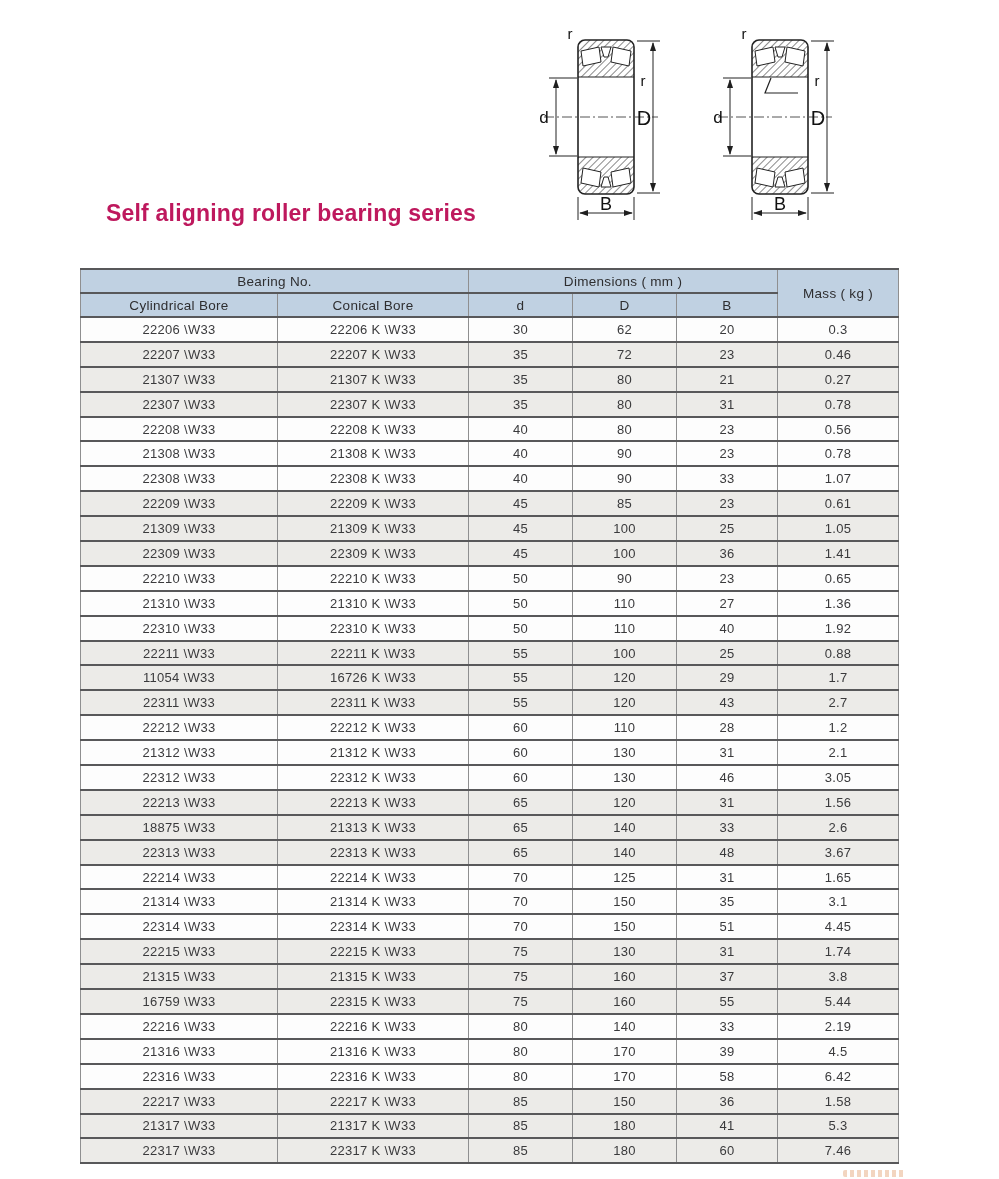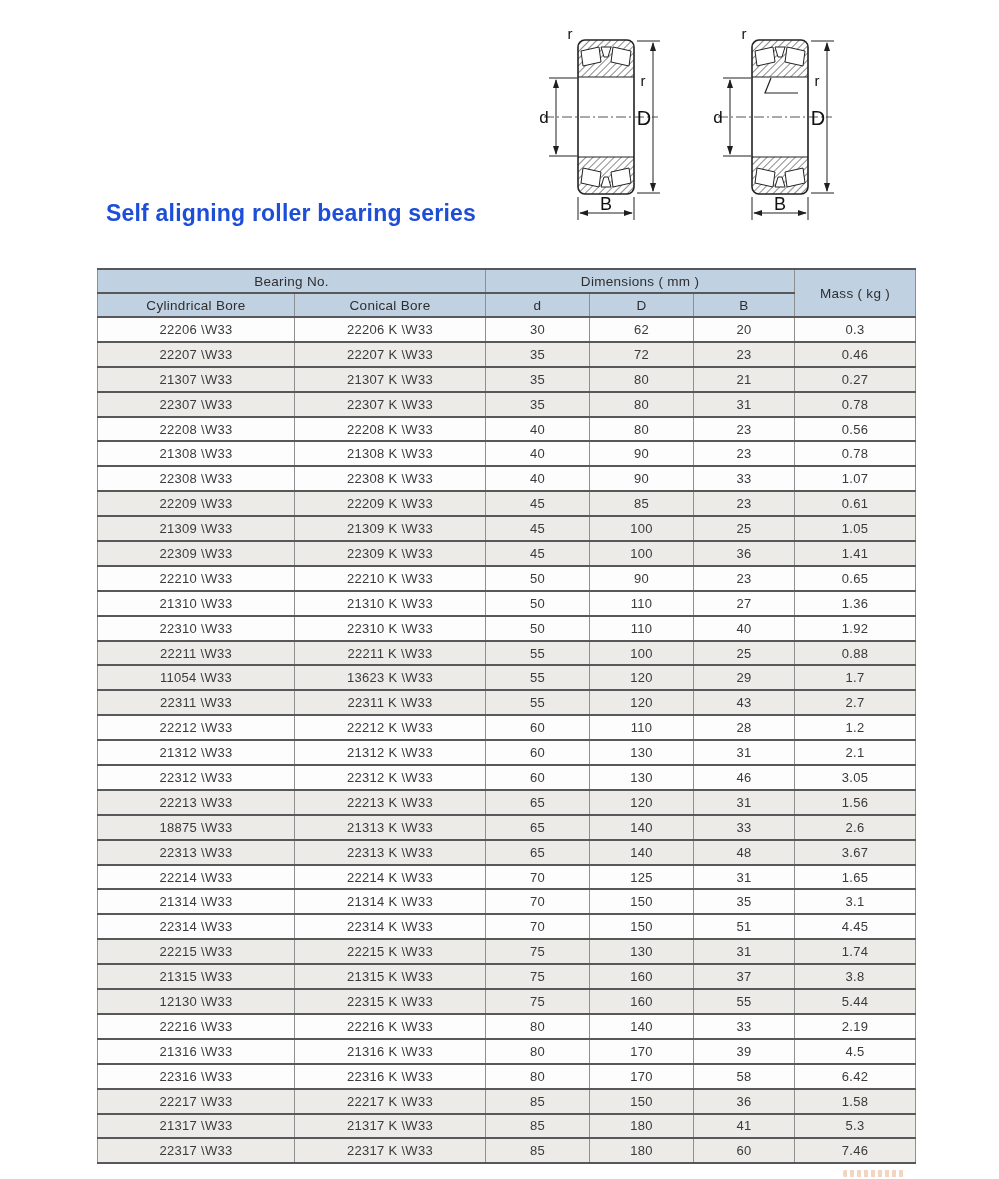--- a/index.html
+++ b/index.html
@@ -6,24 +6,24 @@
   .page{
     position:relative;
     width:999px;height:1179px;
     background:#ffffff;
     font-family:"Liberation Sans", sans-serif;
     overflow:hidden;
   }
   .diagram{position:absolute;left:0;top:0;}
   .page-title{
     position:absolute;left:106px;top:200px;margin:0;
-    font-size:23px;font-weight:700;color:#1d4ed8;letter-spacing:.2px;
+    font-size:23px;font-weight:700;color:#be185d;letter-spacing:.2px;
   }
   table.spec{
-    position:absolute;left:97px;top:268px;
+    position:absolute;left:80px;top:268px;
     width:818px;table-layout:fixed;
     border-collapse:collapse;
     font-size:13px;color:#3a3a3c;
   }
   table.spec th, table.spec td{
     border-left:1px solid #8f8f90;
     border-right:1px solid #8f8f90;
     border-top:2px solid #58585a;
     border-bottom:2px solid #58585a;
     text-align:center;vertical-align:middle;
@@ -268,21 +268,21 @@
         <tr class="alt">
           <td>22211 \W33</td>
           <td>22211 K \W33</td>
           <td>55</td>
           <td>100</td>
           <td>25</td>
           <td>0.88</td>
         </tr>
         <tr class="alt">
           <td>11054 \W33</td>
-          <td>13623 K \W33</td>
+          <td>16726 K \W33</td>
           <td>55</td>
           <td>120</td>
           <td>29</td>
           <td>1.7</td>
         </tr>
         <tr class="alt">
           <td>22311 \W33</td>
           <td>22311 K \W33</td>
           <td>55</td>
           <td>120</td>
@@ -371,21 +371,21 @@
         </tr>
         <tr class="alt">
           <td>21315 \W33</td>
           <td>21315 K \W33</td>
           <td>75</td>
           <td>160</td>
           <td>37</td>
           <td>3.8</td>
         </tr>
         <tr class="alt">
-          <td>12130 \W33</td>
+          <td>16759 \W33</td>
           <td>22315 K \W33</td>
           <td>75</td>
           <td>160</td>
           <td>55</td>
           <td>5.44</td>
         </tr>
         <tr>
           <td>22216 \W33</td>
           <td>22216 K \W33</td>
           <td>80</td>

